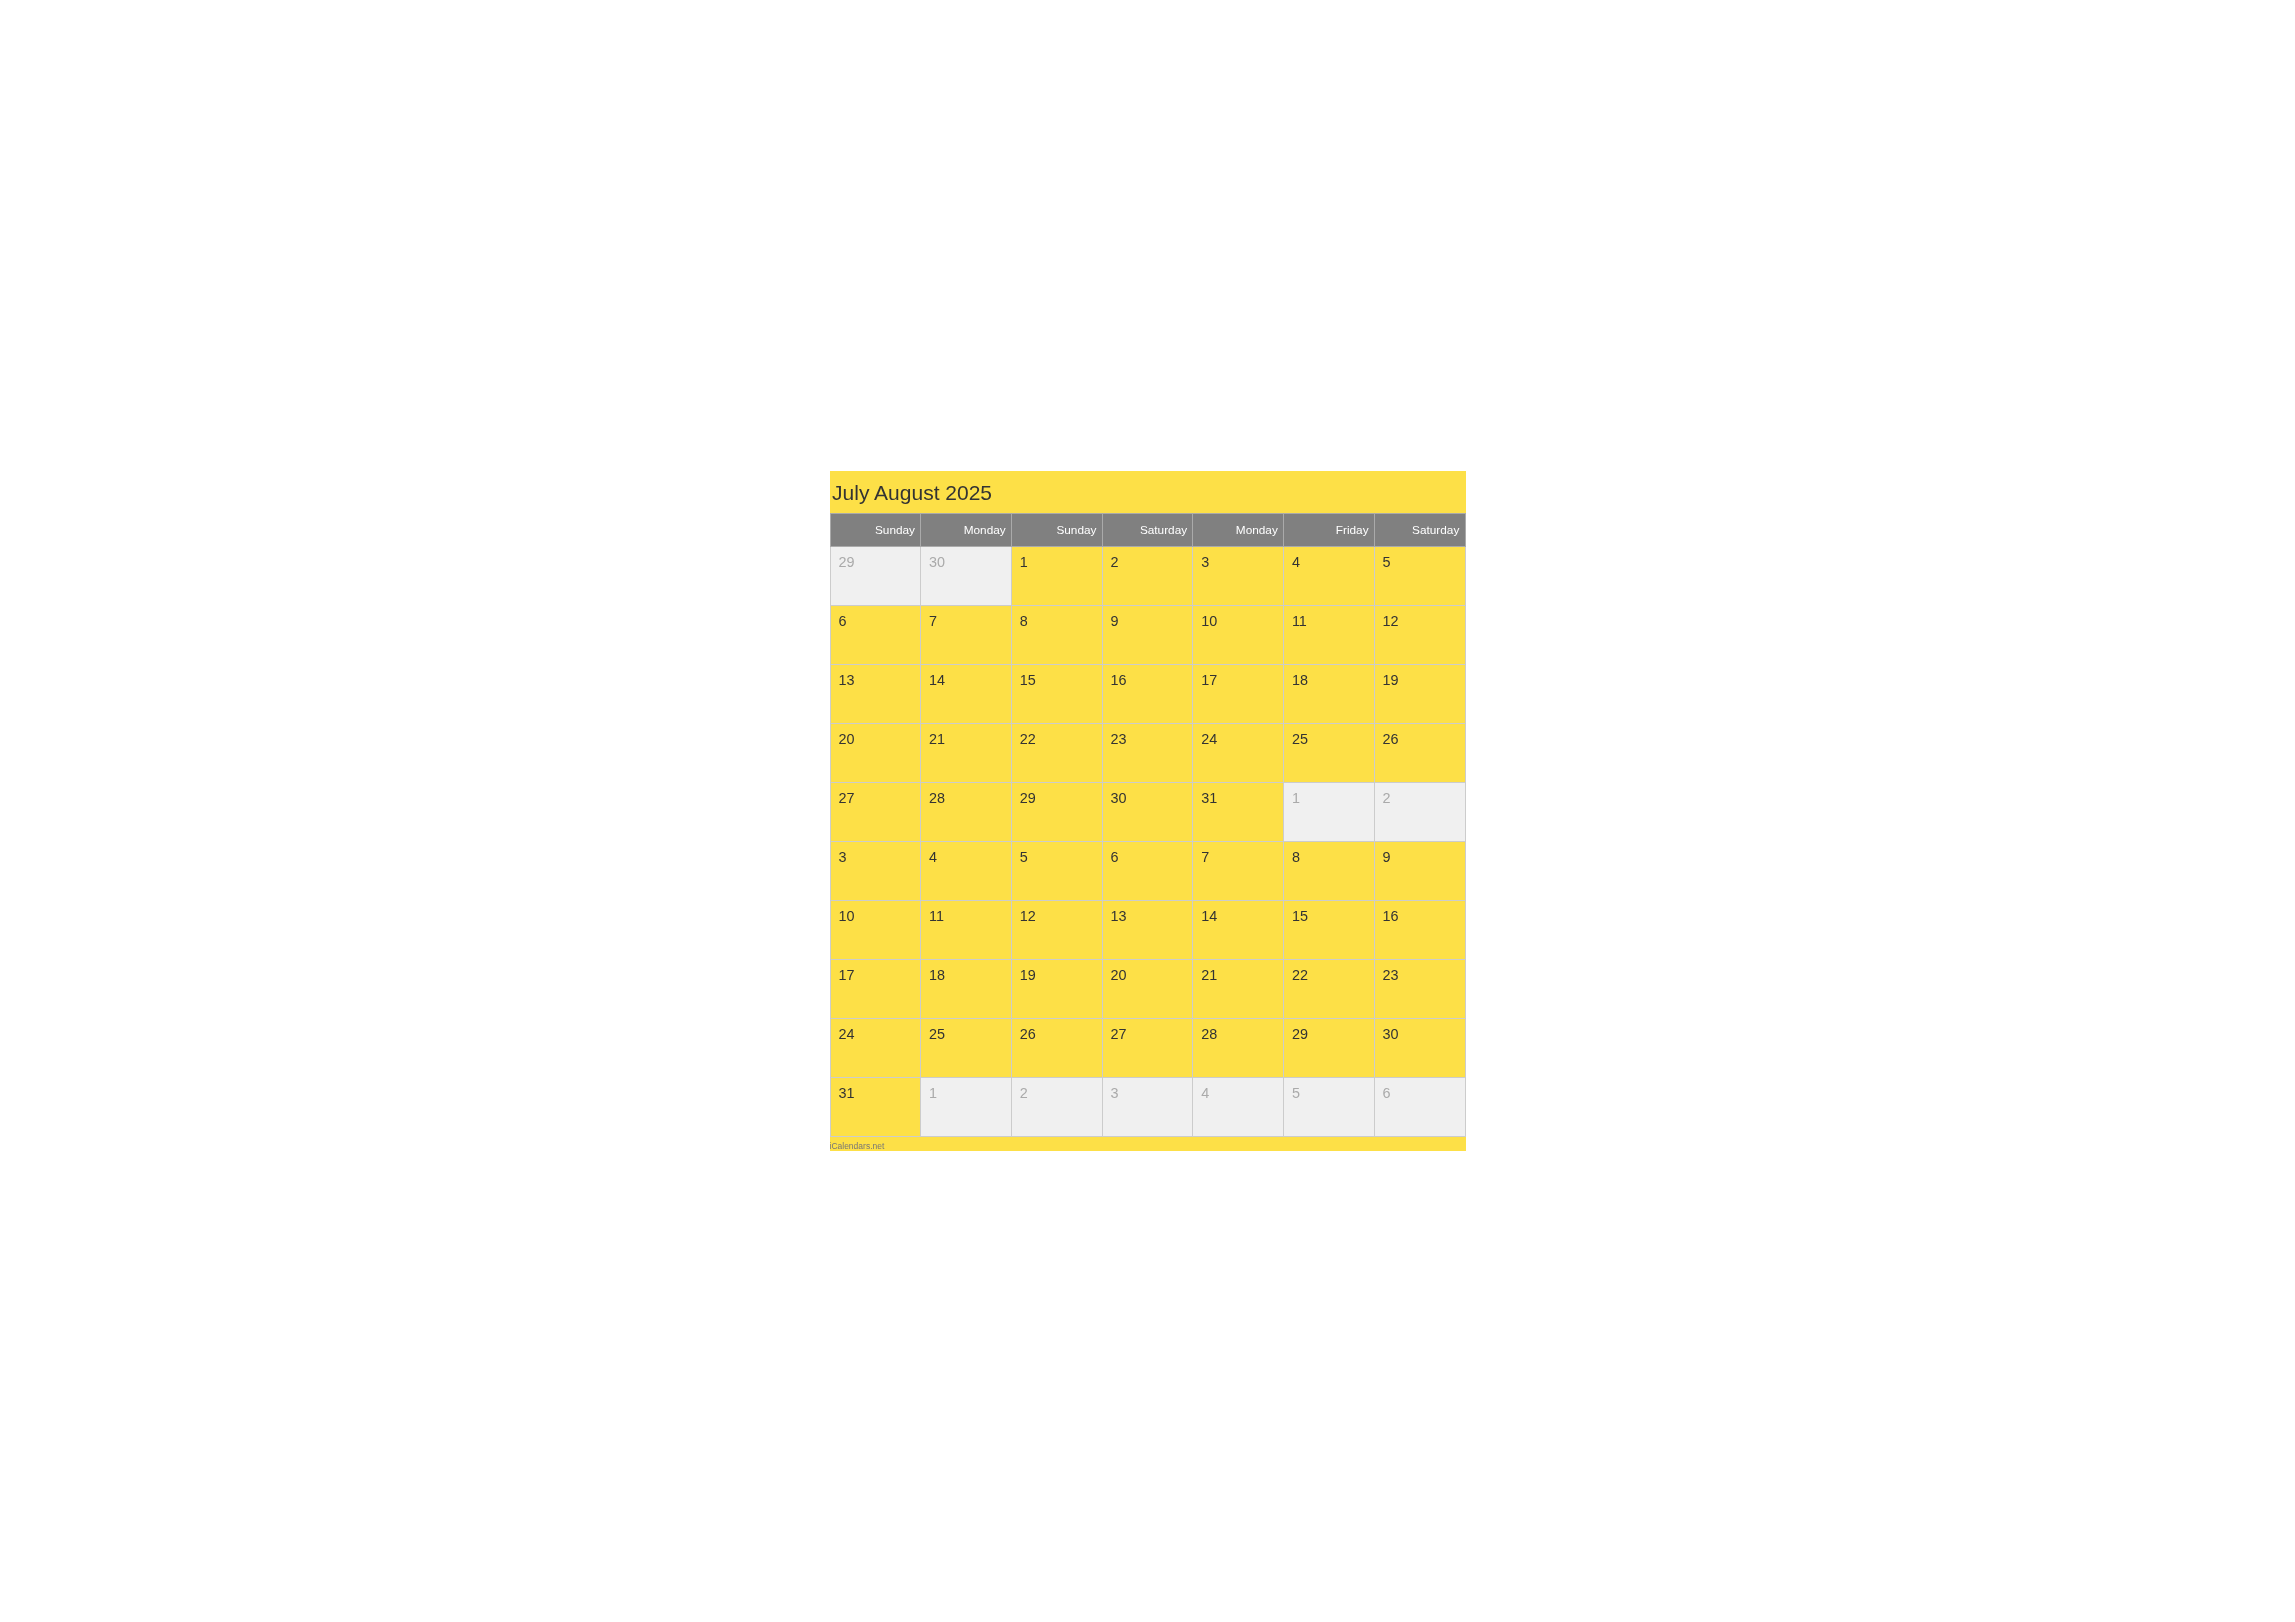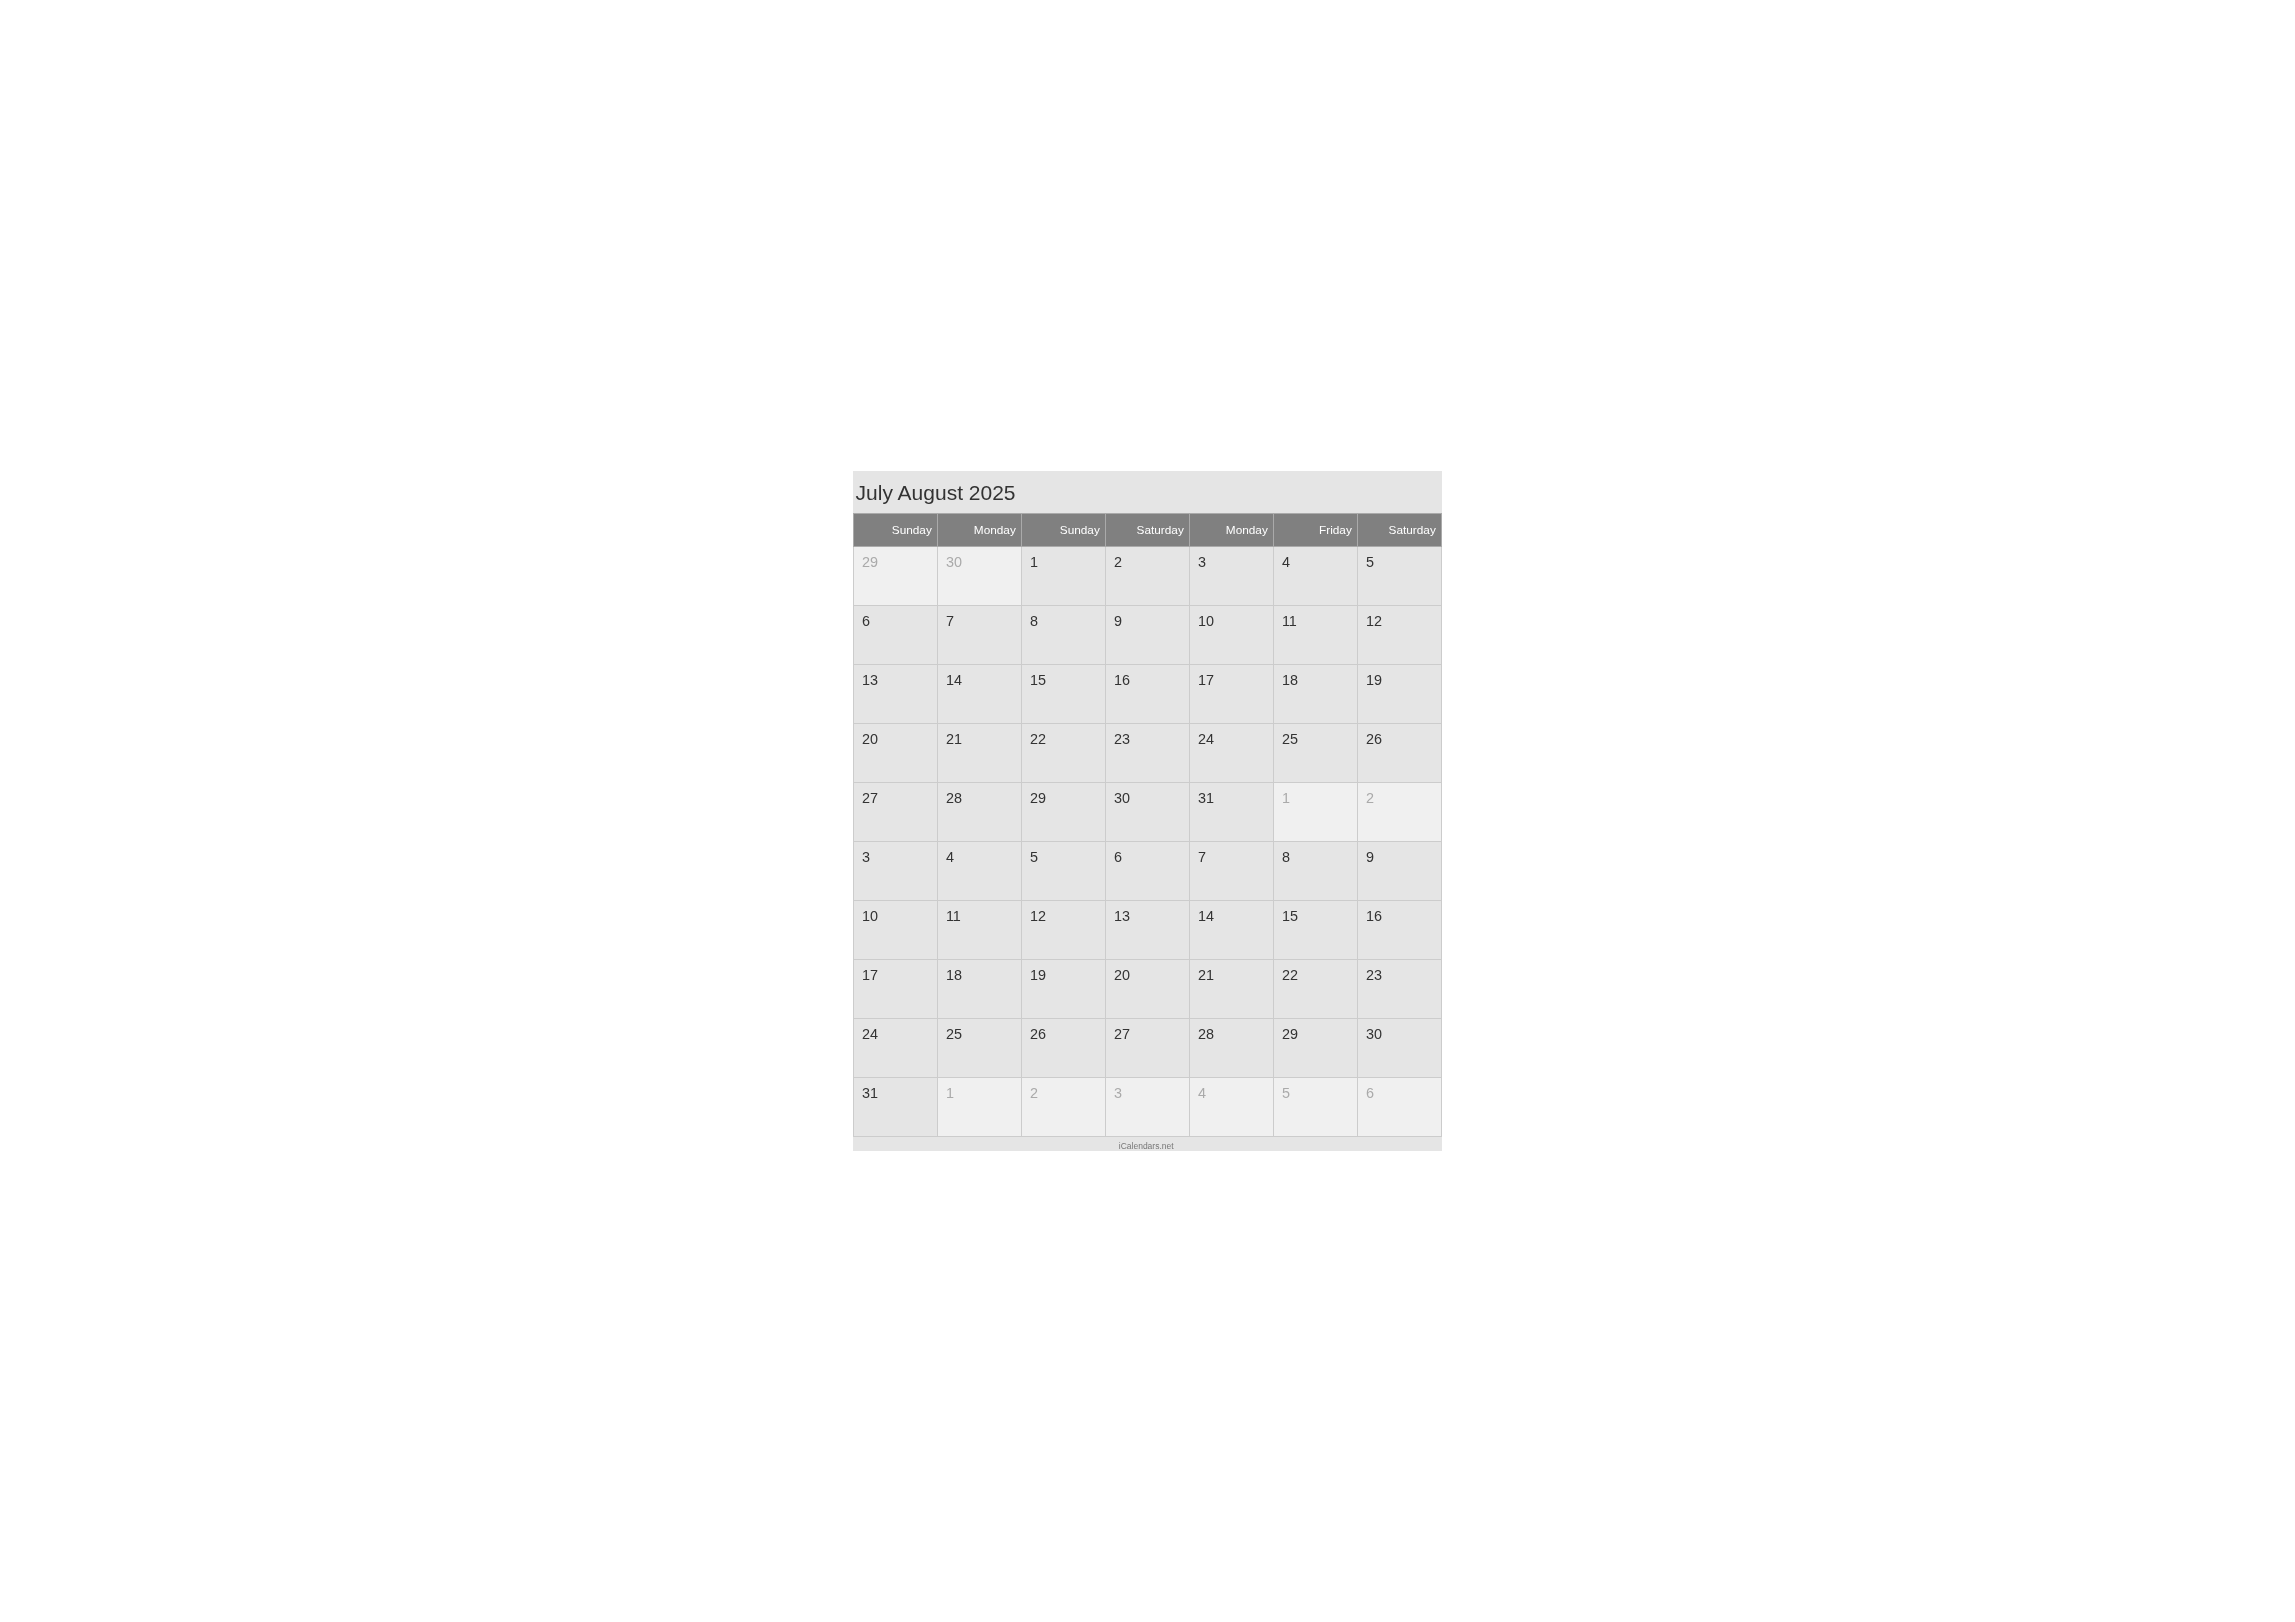--- a/index.html
+++ b/index.html
@@ -12,22 +12,22 @@
       background: #ffffff;
       font-family: Arial, Helvetica, sans-serif;
       display: flex;
       justify-content: center;
       align-items: center;
       min-height: 100vh;
       padding: 13px;
     }
 
     .calendar-container {
-      width: 589px;
-      background: #e5e5e5;
+      width: 636px;
+      background: #fde047;
     }
 
     .calendar-title {
       font-size: 21px;
       font-weight: normal;
       color: #333333;
       padding: 10.5px 2.6px 7.9px 2.6px;
     }
 
     .calendar-table {
@@ -60,21 +60,21 @@
     .calendar-table tbody td.other-month {
       background-color: #f0f0f0;
       color: #aaaaaa;
     }
 
     .calendar-table tbody td.transition-row {
       border-top: 1.3px solid #777777;
     }
 
     .calendar-footer {
-      text-align: center;
+      text-align: left;
       font-size: 8.5px;
       color: #777777;
       padding: 3.9px 2.6px 0 0;
     }
   </style>
 </head>
 <body>
 
 <div class="calendar-container">
   <h1 class="calendar-title">July August 2025</h1>

